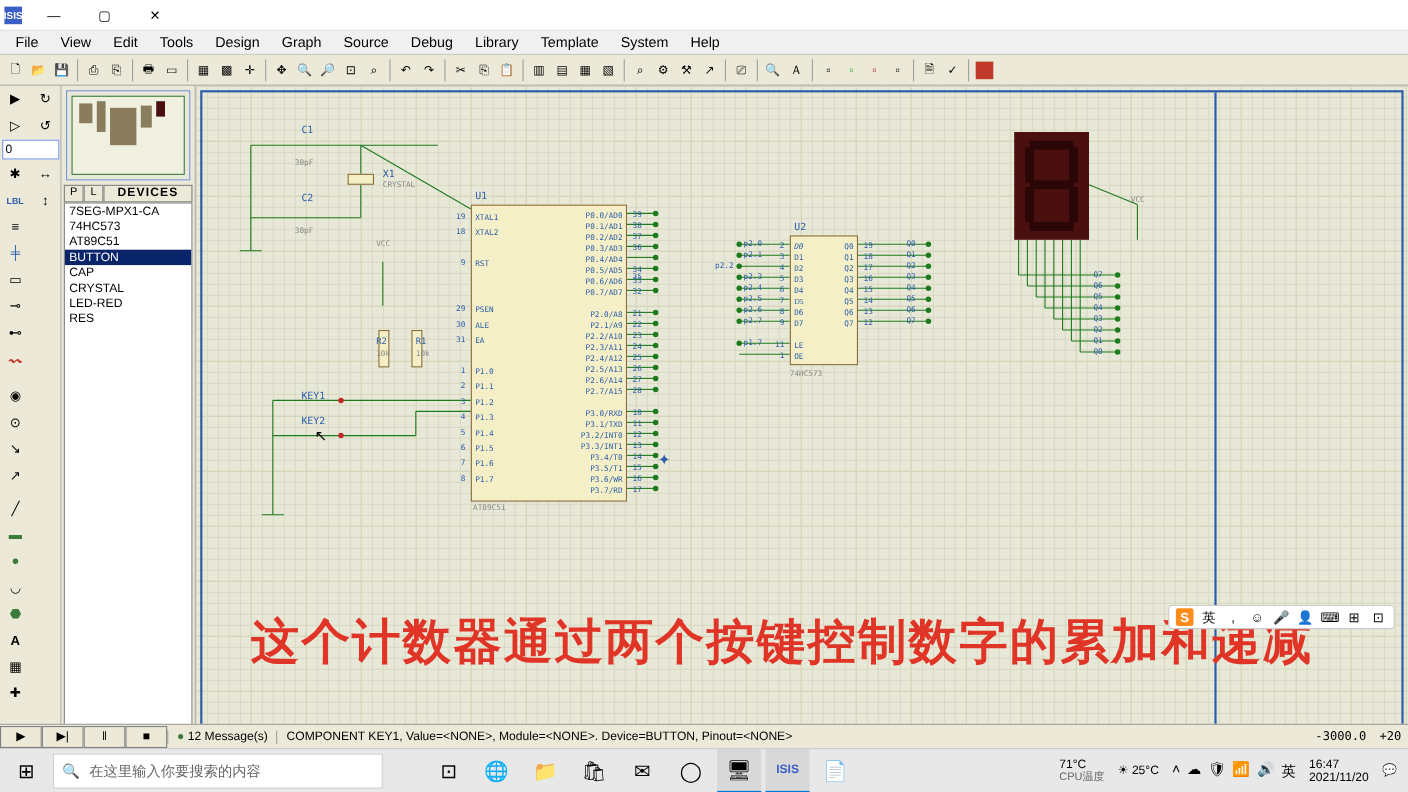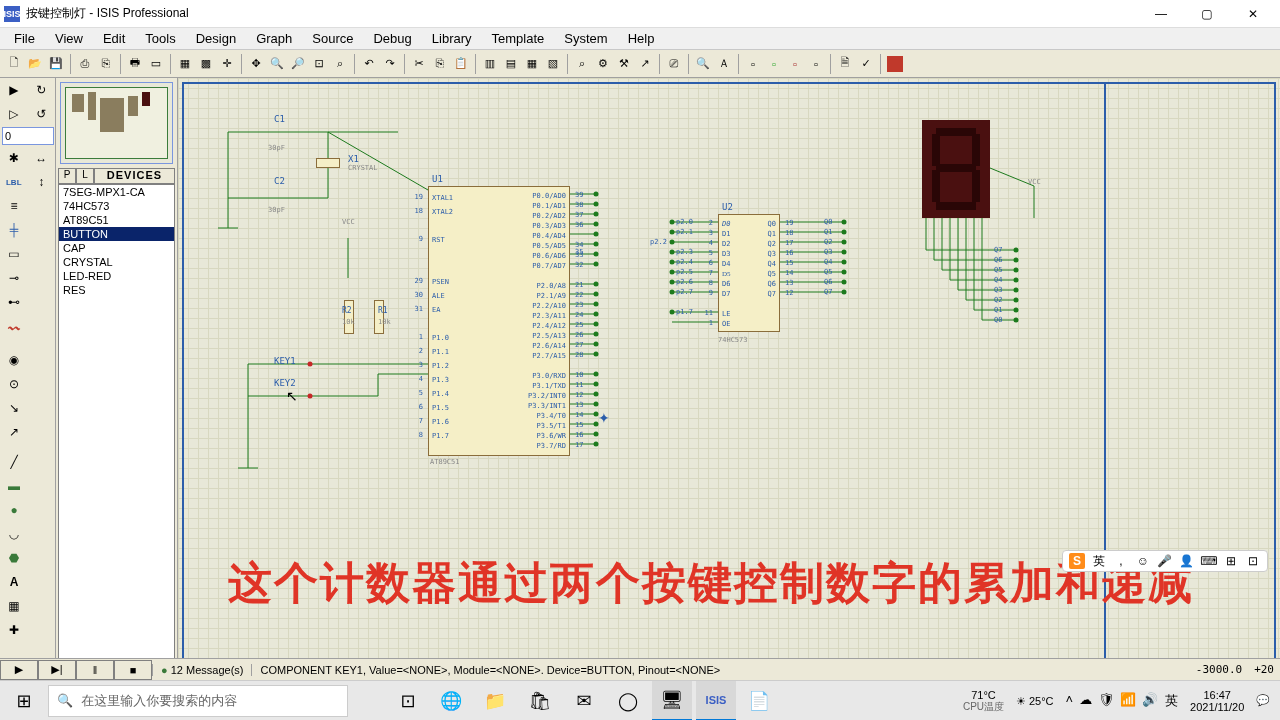--- a/index.html
+++ b/index.html
@@ -86,29 +86,28 @@
 
 
 .taskbar { position:absolute; bottom:0; left:0; right:0; height:40px; background:#e8e8e8; border-top:1px solid #ccc; display:flex; align-items:center; }
 .taskbar .start { width:48px; height:40px; display:flex;align-items:center;justify-content:center; background:#e8e8e8; }
 .taskbar .win-logo { font-size:18px; color:#000; }
 .taskbar .search { flex:0 0 300px; height:32px; background:#fff; border:1px solid #ccc; display:flex; align-items:center; padding:0 8px; gap:8px; font-size:13px; color:#666; margin-right:40px; }
 .taskbar .tb-icons { display:flex; gap:4px; align-items:center; }
 .taskbar .tb-app { width:40px; height:40px; display:flex;align-items:center;justify-content:center; font-size:18px; cursor:pointer; }
 .taskbar .tb-app.active { border-bottom:2px solid #0078d7; background:#d8d8d8; }
 .taskbar .tray { margin-left:auto; display:flex; align-items:center; gap:12px; padding:0 10px; font-size:11px; }
-.taskbar .tray .stack { text-align:center; line-height:12px; }
+.taskbar .tray .stack { line-height:12px; }
 .taskbar .tray .icons { display:flex; gap:6px; font-size:13px; }
 </style>
 </head>
 <body>
 
 <div class="titlebar">
   <div class="app-icon">ISIS</div>
-  <div class="title">按键控制灯 - ISIS Professional</div>
   <div class="win-controls">
     <div class="win-btn">—</div>
     <div class="win-btn">▢</div>
     <div class="win-btn close">✕</div>
   </div>
 </div>
 
 <div class="menubar">
   <div class="item">File</div>
   <div class="item">View</div>

